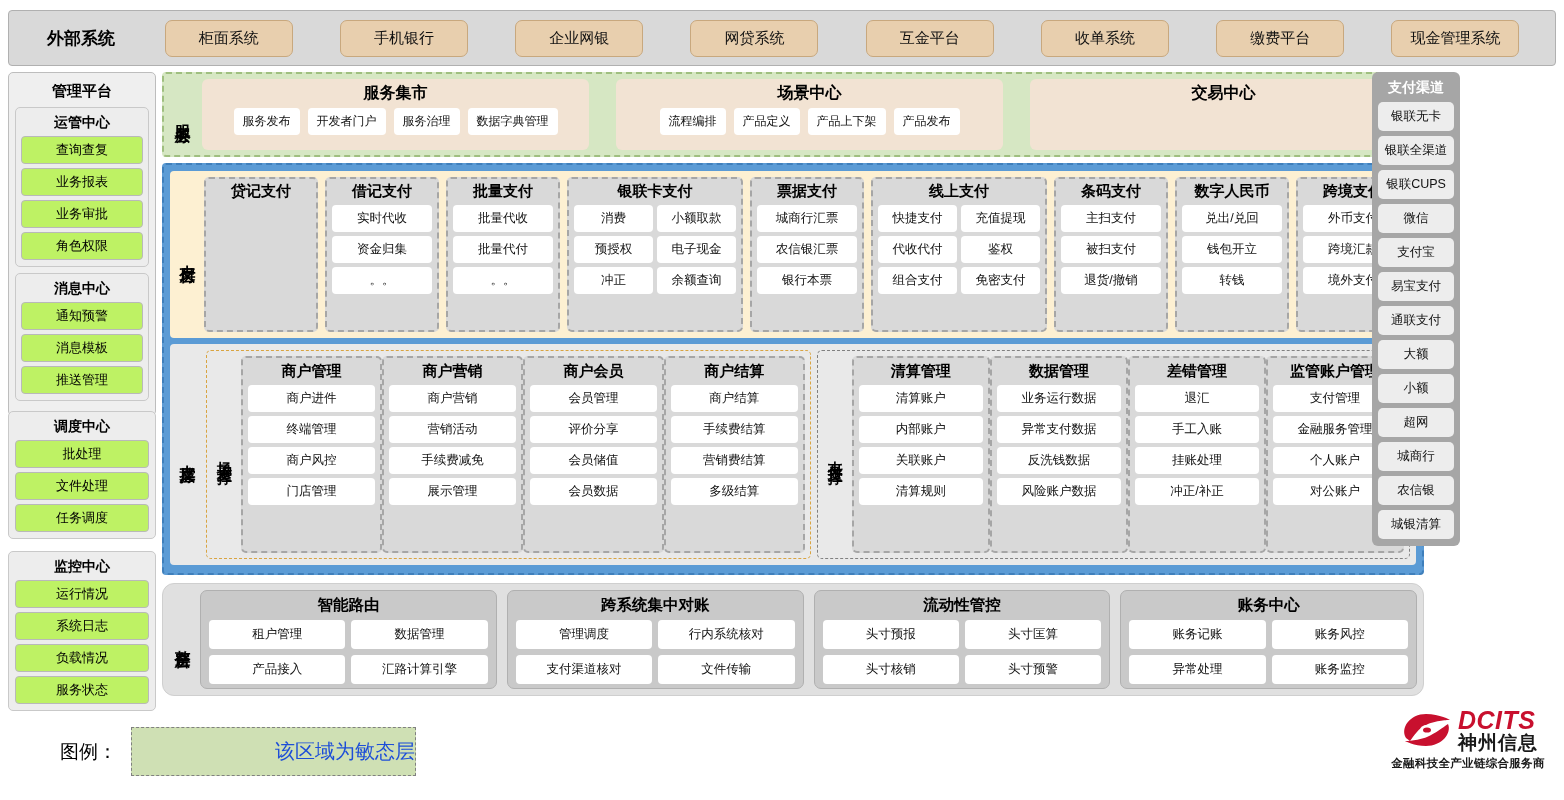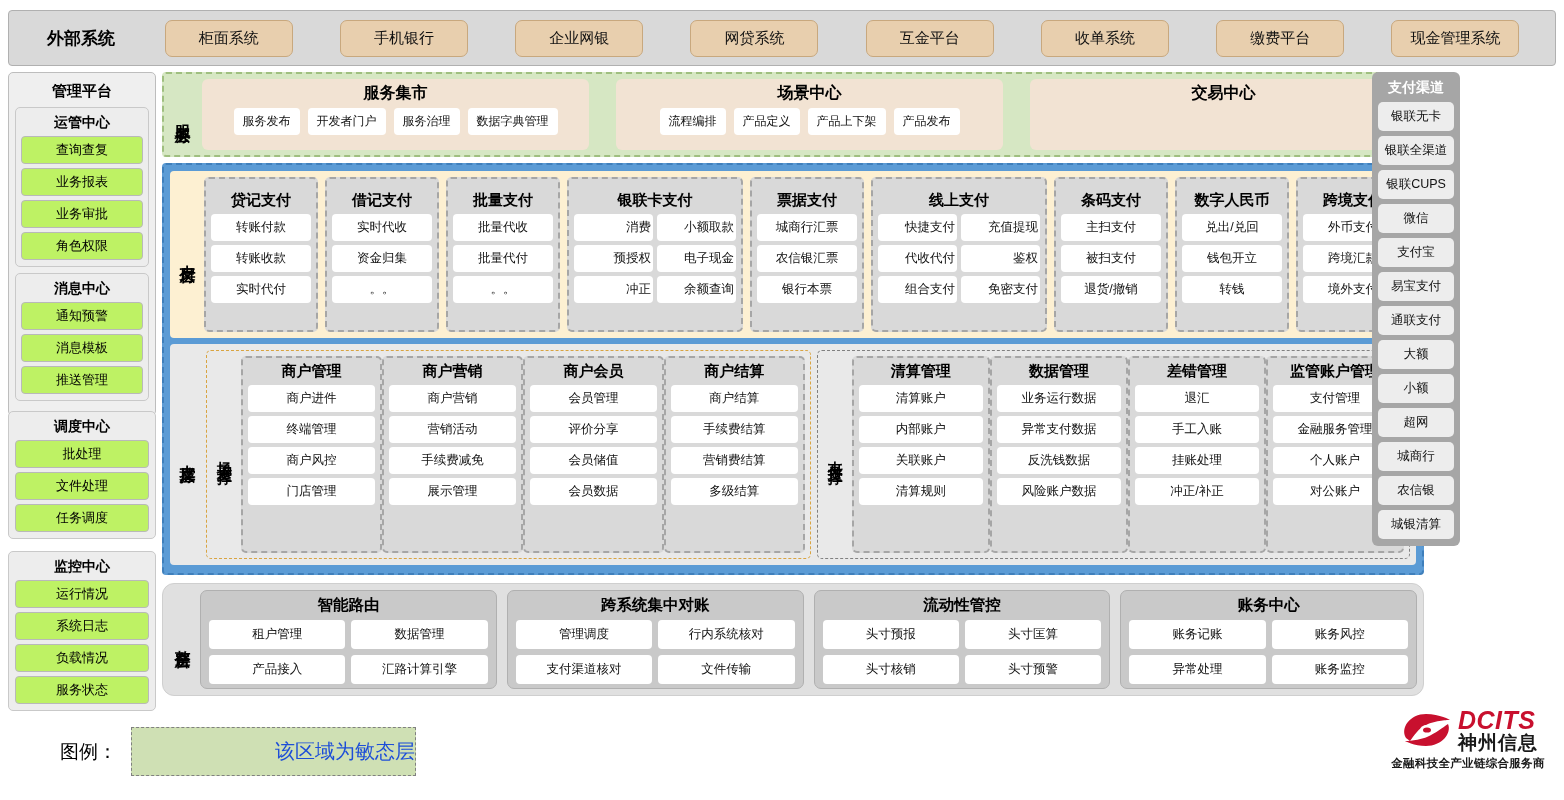--- a/index.html
+++ b/index.html
@@ -77,27 +77,27 @@
     padding: 6px;
   }
   .pay-layer {
     background: #fdf0d2; border-radius: 4px; height: 167px;
     display: flex; align-items: stretch; padding: 6px 6px 6px 4px;
   }
   .pay-cols { display: flex; flex: 1; gap: 7px; margin-left: 4px; }
   .pay-col {
     background: #d9d9d9; border: 2px dashed #a6a6a6; border-radius: 5px;
     display: flex; flex-direction: column; align-items: center;
-    padding: 11px 5px 5px; flex: 1;
+    padding: 2px 5px 5px; flex: 1;
   }
   .pay-col.wide2 { flex: 1.62; }
   .pay-col-title { font-size: 15px; font-weight: bold; padding: 1px 0 4px; white-space: nowrap; }
   .pay-items { display: flex; flex-direction: column; gap: 4px; width: 100%; }
   .pay-items.two-col { flex-direction: row; flex-wrap: wrap; gap: 4px; }
-  .pay-items.two-col .pay-chip { width: calc(50% - 2px); text-align: right; }
+  .pay-items.two-col .pay-chip { width: calc(50% - 2px); }
   .pay-chip {
     background: #fff; border-radius: 4px; font-size: 12.5px; color: #111;
     text-align: center; padding: 5px 2px; white-space: nowrap;
   }
 
   
   .support-layer {
     margin-top: 6px; background: #e9e9e9; border-radius: 4px; height: 221px;
     display: flex; align-items: stretch; padding: 6px 6px 6px 4px;
   }
@@ -251,25 +251,20 @@
         </div>
       </div>
   </div>
 
   <div class="stable">
     <div class="pay-layer">
       <div class="layer-tag-v">支付层</div>
       <div class="pay-cols" id="pay-cols">
           <div class="pay-col">
             <div class="pay-col-title">贷记支付</div>
-            <div class="pay-items">
-              <div class="pay-chip">转账付款</div>
-              <div class="pay-chip">转账收款</div>
-              <div class="pay-chip">实时代付</div>
-            </div>
           </div>
           <div class="pay-col">
             <div class="pay-col-title">借记支付</div>
             <div class="pay-items">
               <div class="pay-chip">实时代收</div>
               <div class="pay-chip">资金归集</div>
               <div class="pay-chip">。。</div>
             </div>
           </div>
           <div class="pay-col">

